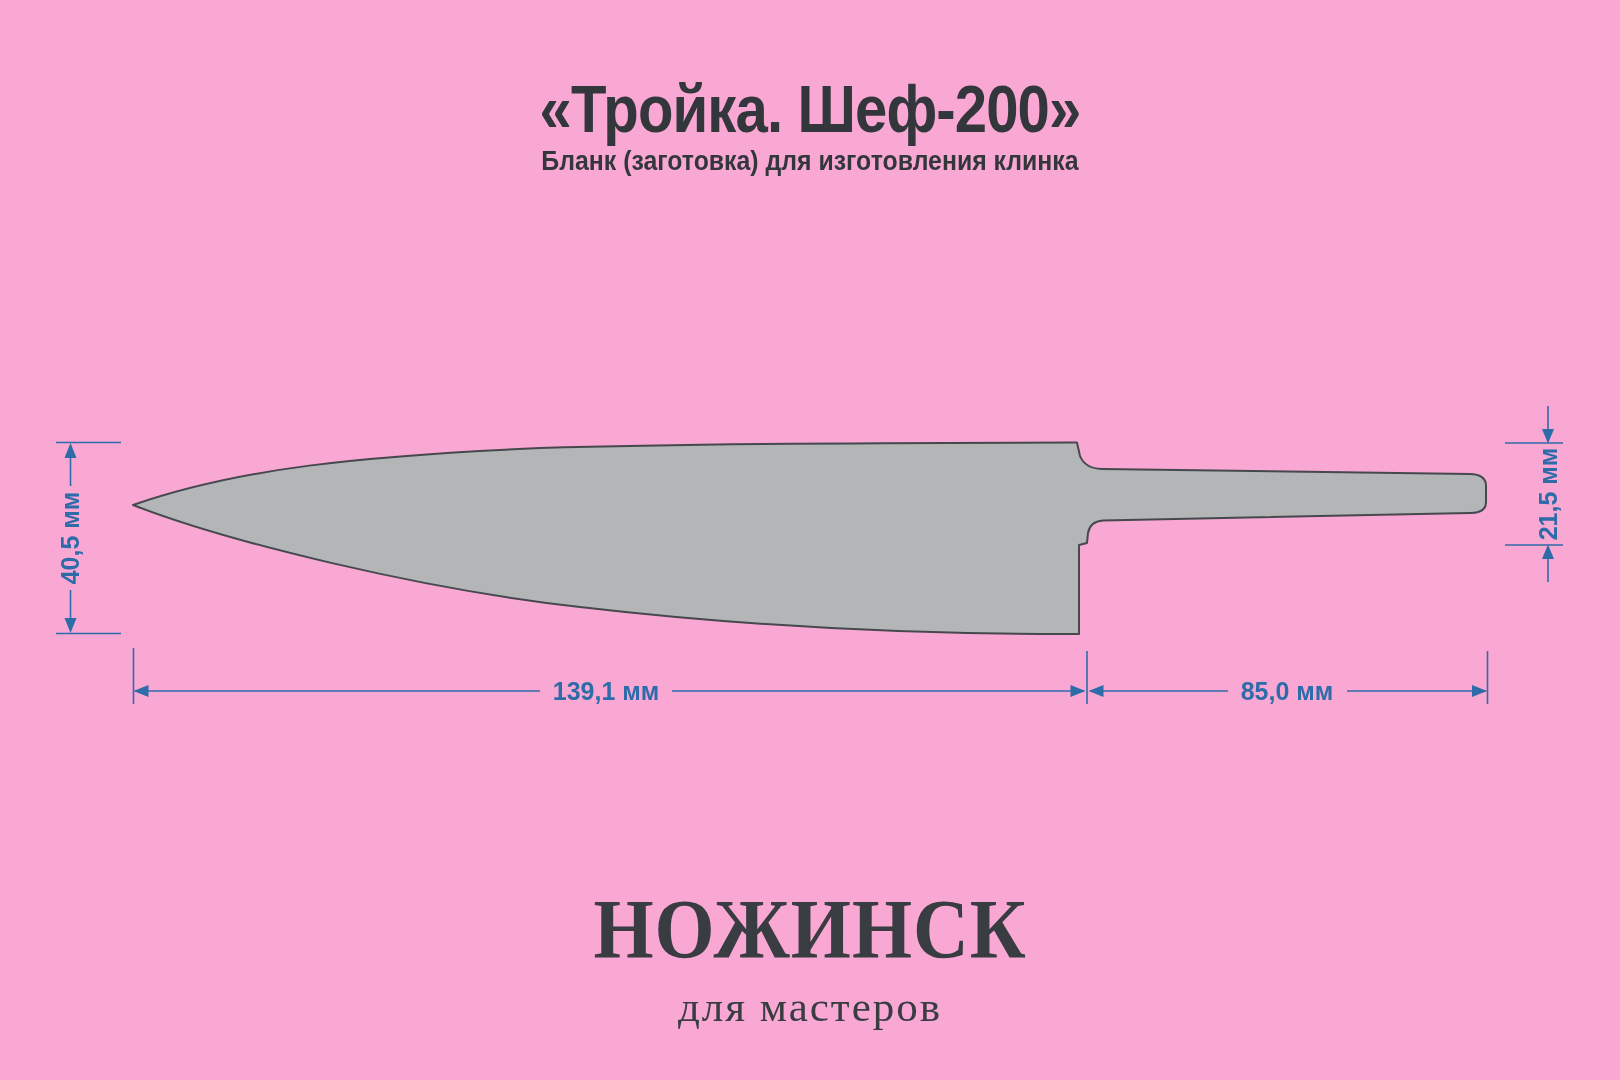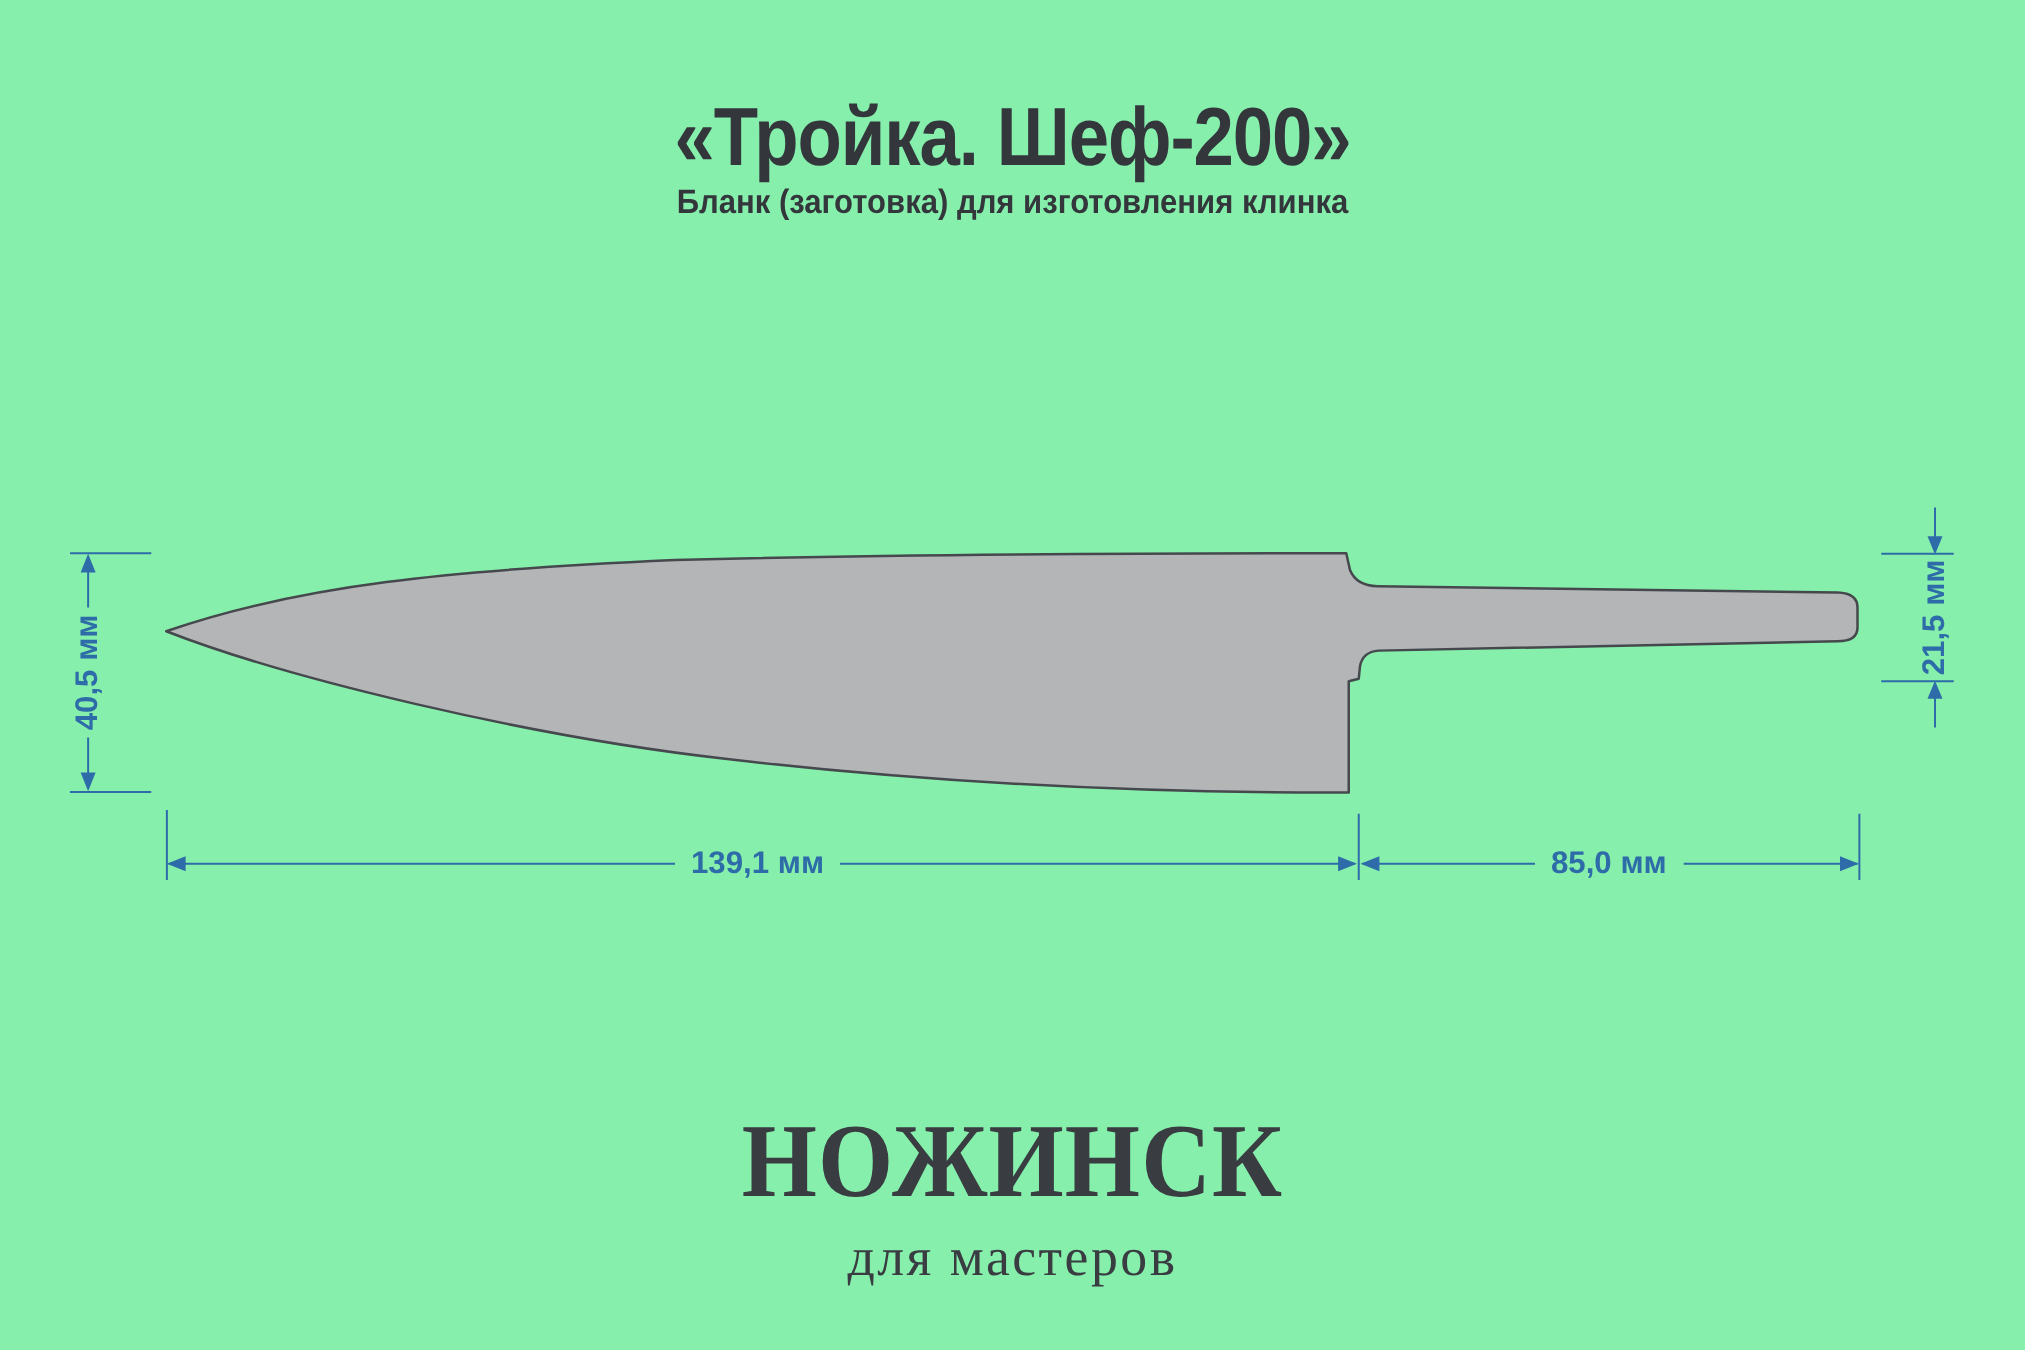--- a/index.html
+++ b/index.html
@@ -4,21 +4,21 @@
 <style>
   html, body {
     margin: 0;
     padding: 0;
     background: #ffffff;
   }
   #canvas {
     position: relative;
     width: 1620px;
     height: 1080px;
-    background: #86efac;
+    background: #f9a8d4;
     overflow: hidden;
     font-family: "Liberation Sans", sans-serif;
   }
   
   .header {
     position: absolute;
     top: 0; left: 0;
     width: 100%;
     text-align: center;
   }

